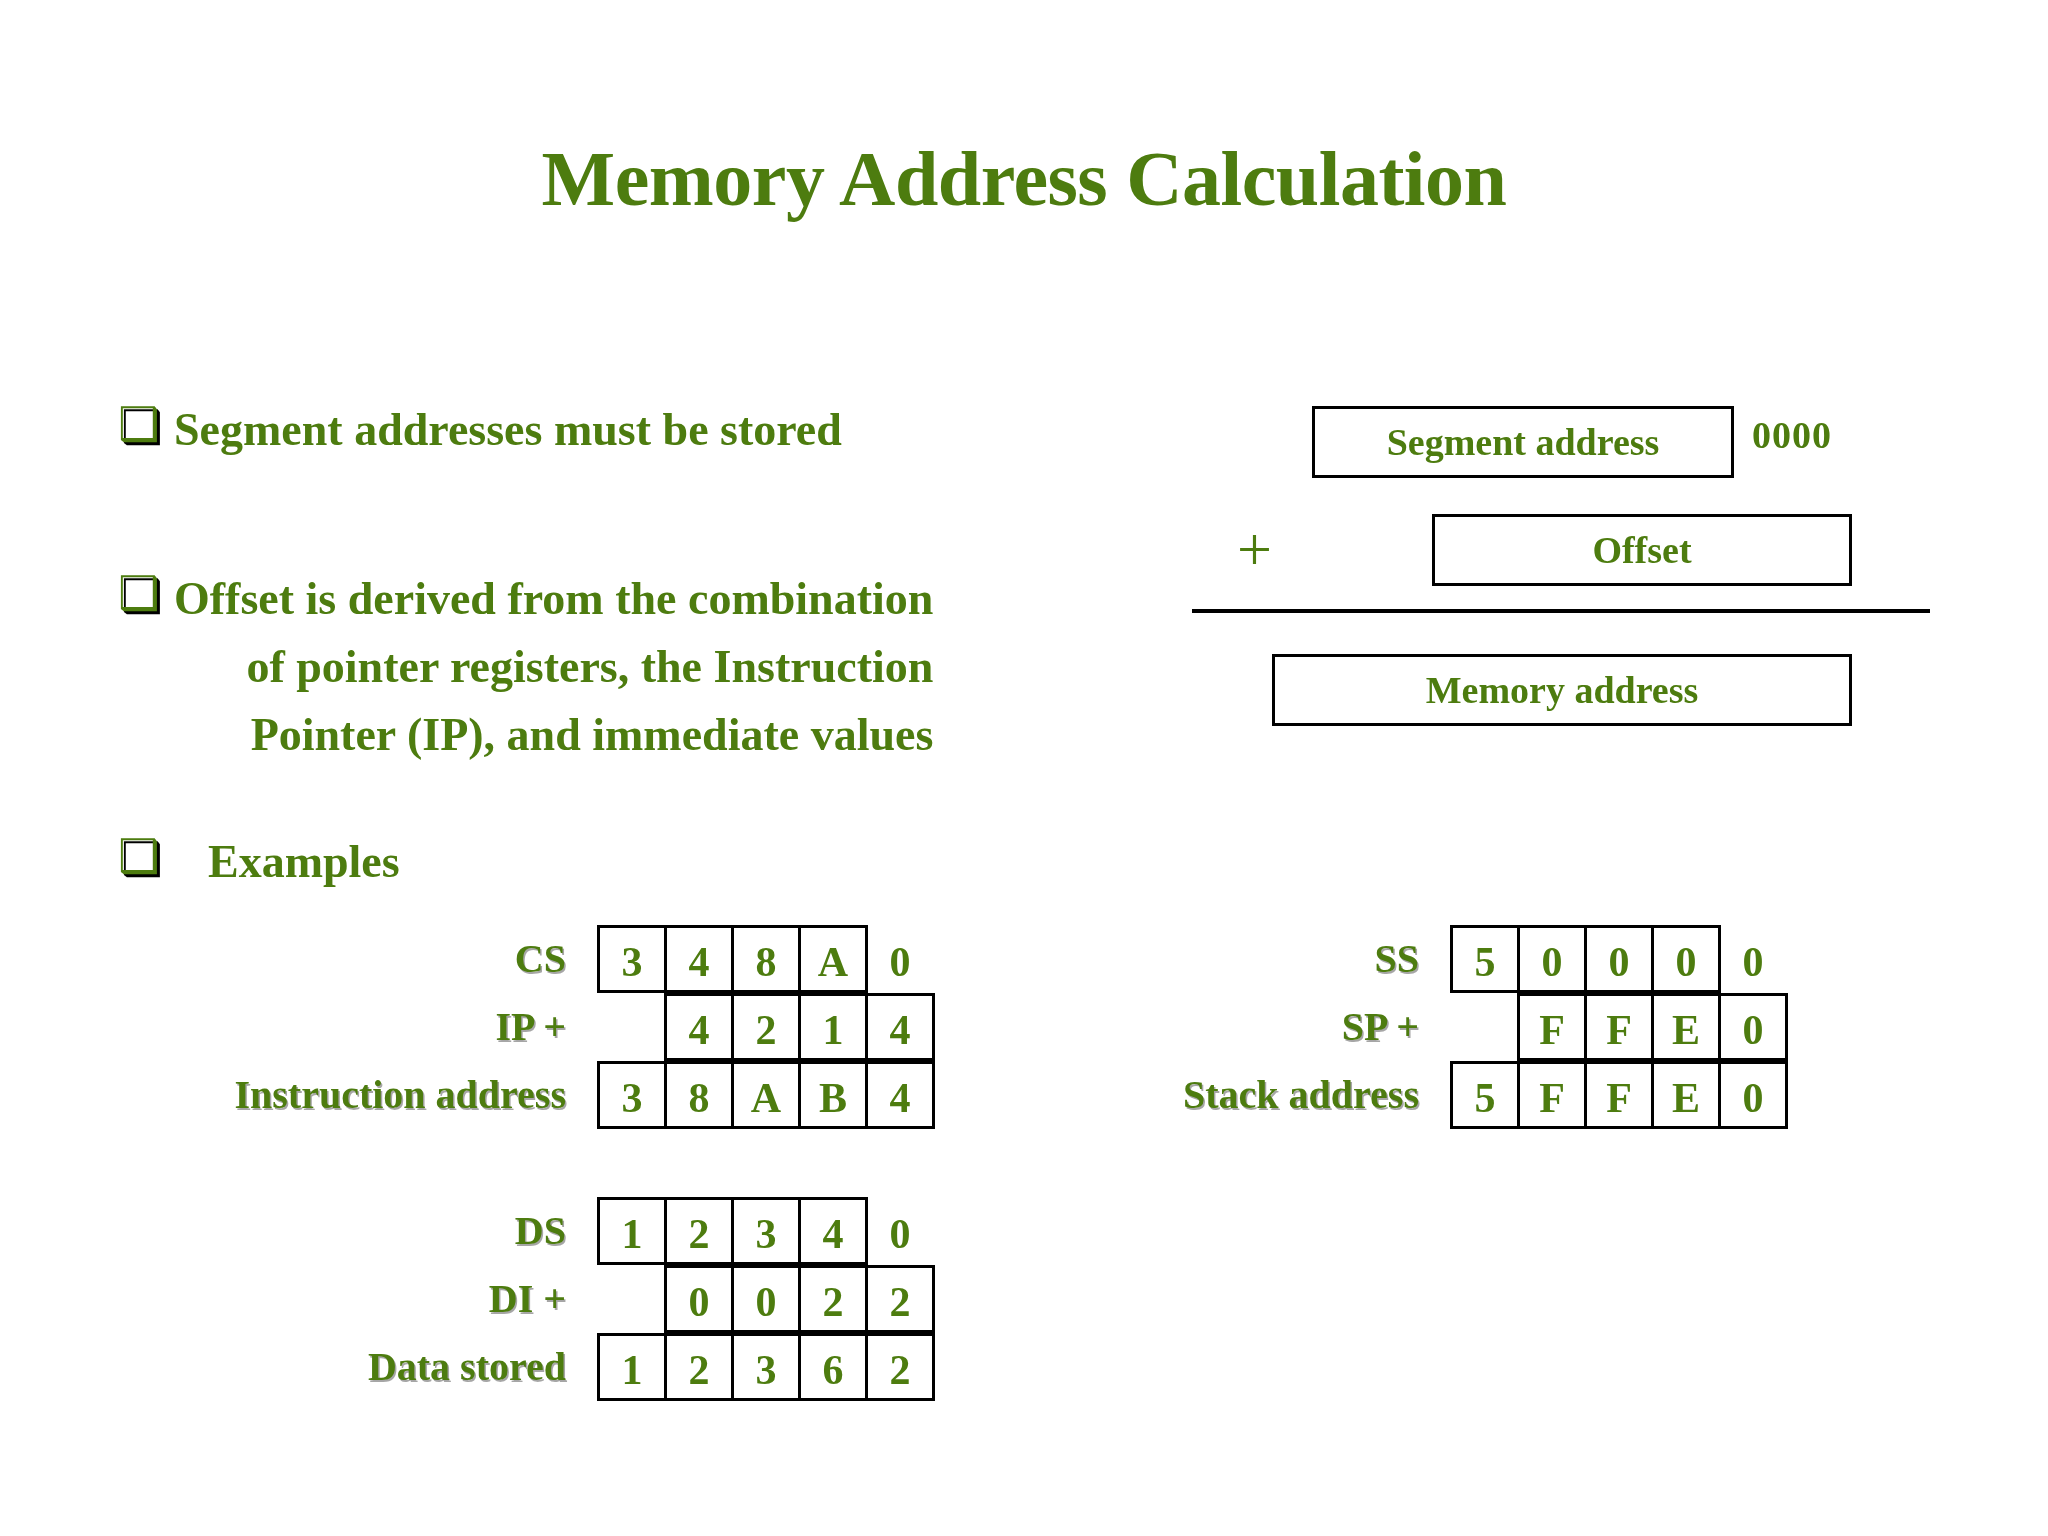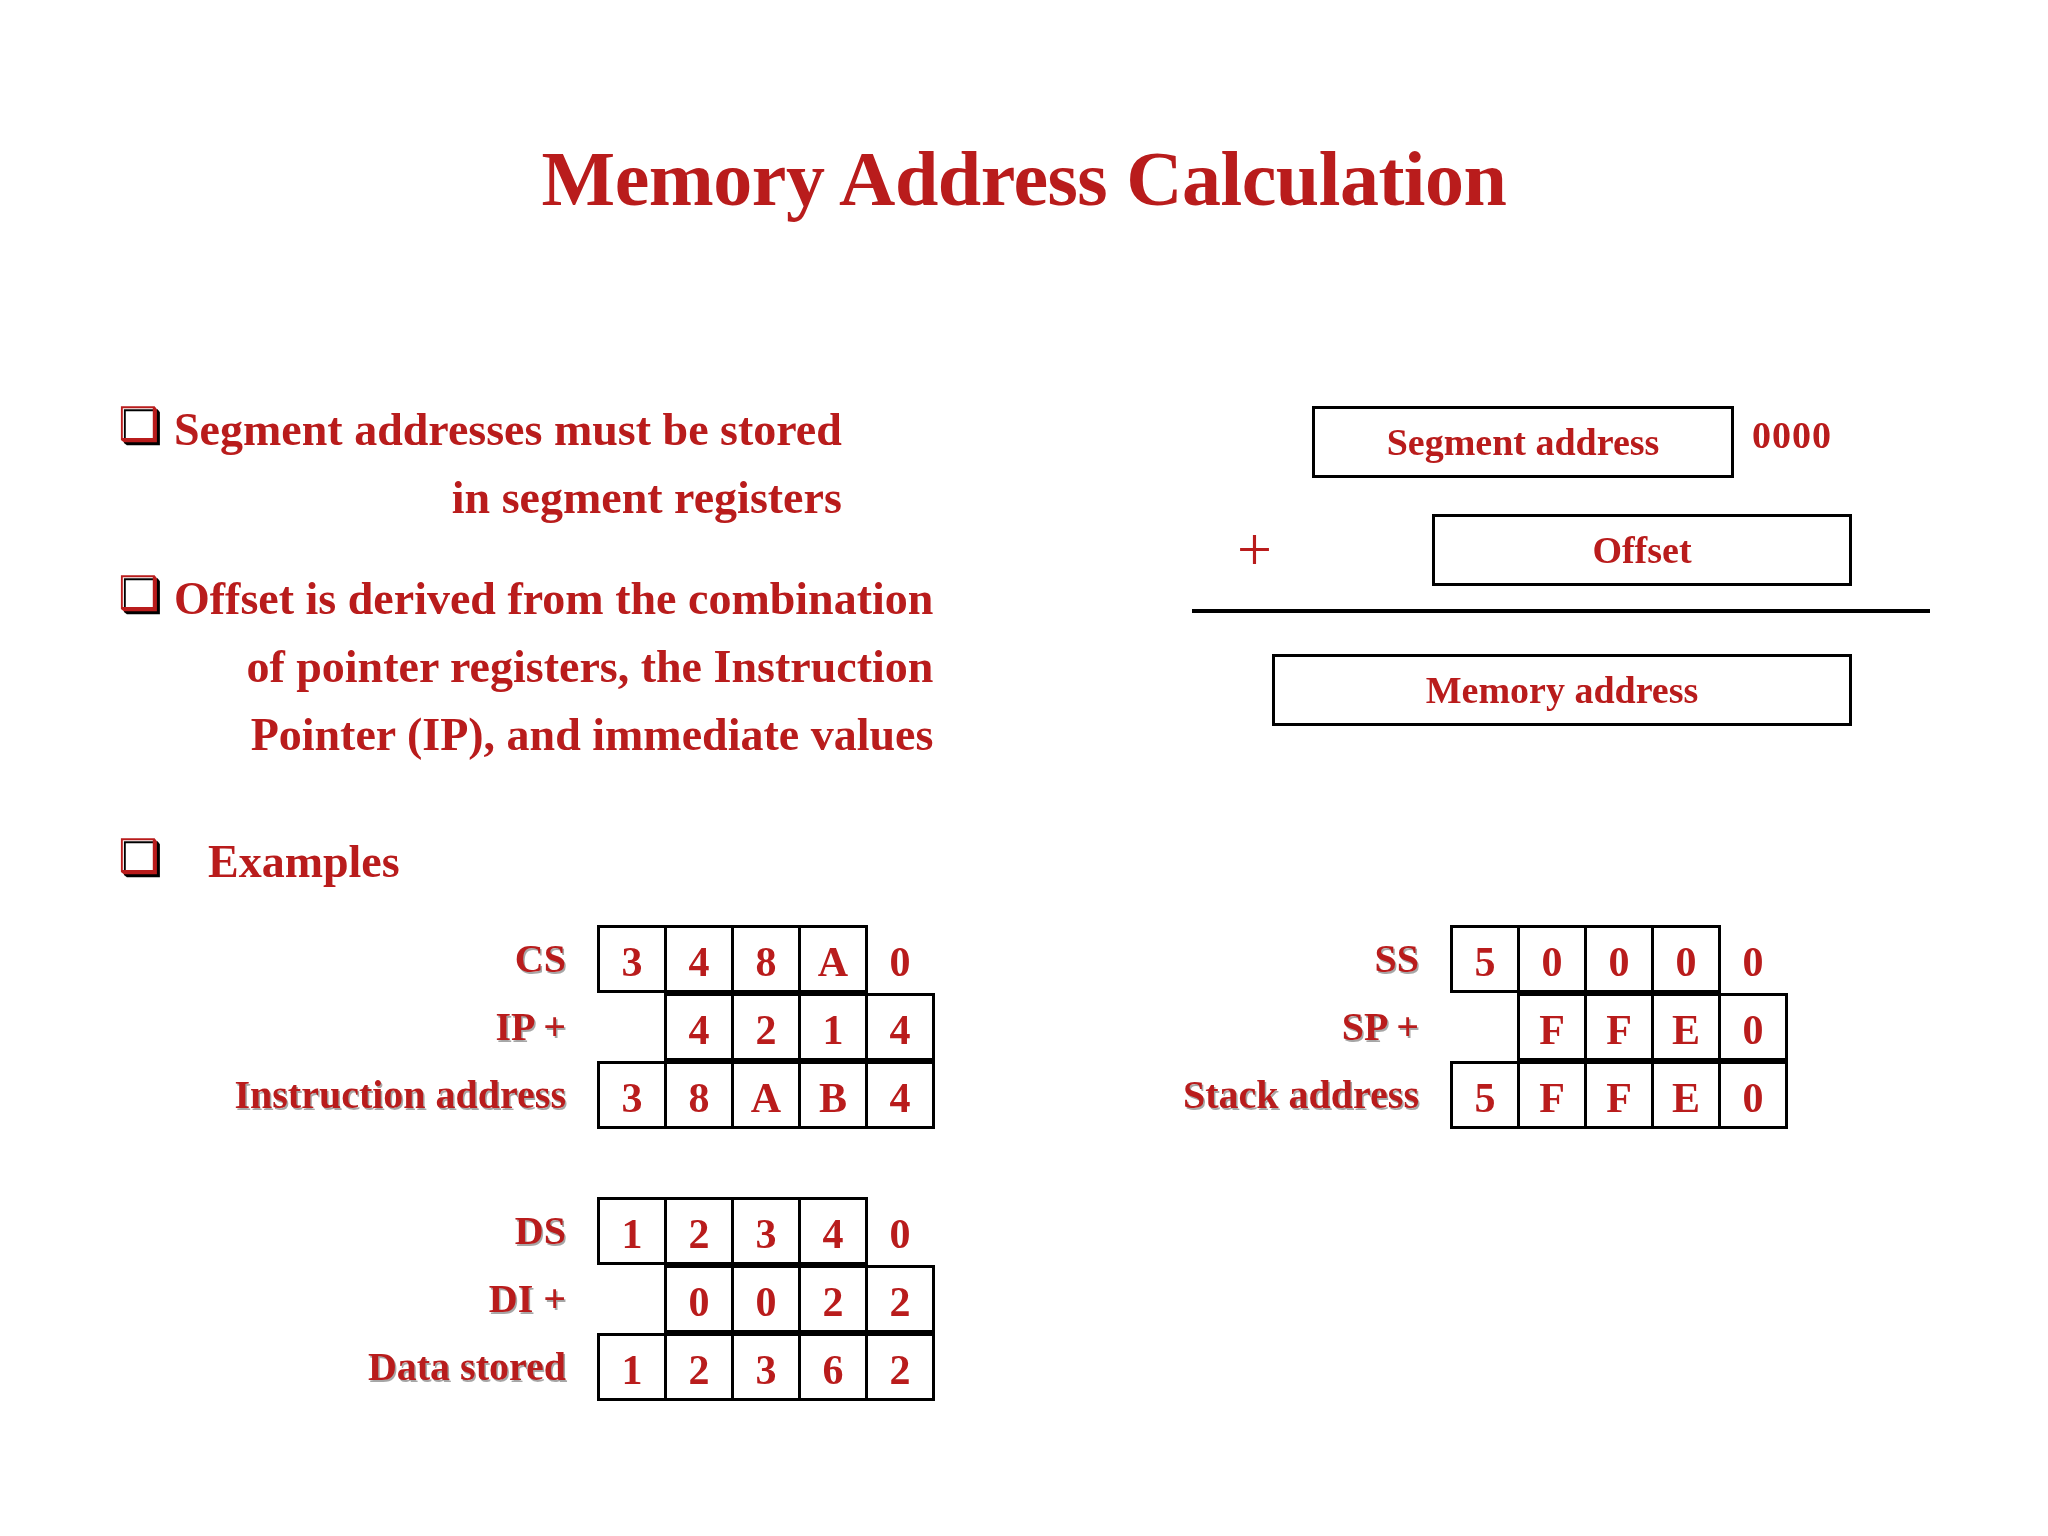--- a/index.html
+++ b/index.html
@@ -8,21 +8,21 @@
     padding: 0;
     background: #ffffff;
   }
   #slide {
     position: relative;
     width: 2048px;
     height: 1536px;
     background: #ffffff;
     overflow: hidden;
     font-family: "Liberation Serif", "DejaVu Serif", serif;
-    color: #b91c1c;
+    color: #4d7c0f;
     text-decoration: underline;
   }
 
   
   .slide-title {
     position: absolute;
     left: 0;
     top: 140px;
     width: 2048px;
     text-align: center;
@@ -150,21 +150,20 @@
 <body>
 
 <div id="slide">
 
   <div class="slide-title">Memory Address Calculation</div>
 
   <div class="bullet-block" id="bullet-1">
     <span class="bullet-glyph">❑</span>
     <span class="bullet-text">
       <span>Segment addresses must be stored</span><br>
-      <span>in segment registers</span>
     </span>
   </div>
 
   <div class="bullet-block" id="bullet-2">
     <span class="bullet-glyph">❑</span>
     <span class="bullet-text">
       <span>Offset is derived from the combination</span><br>
       <span>of pointer registers, the Instruction</span><br>
       <span>Pointer (IP), and immediate values</span>
     </span>

